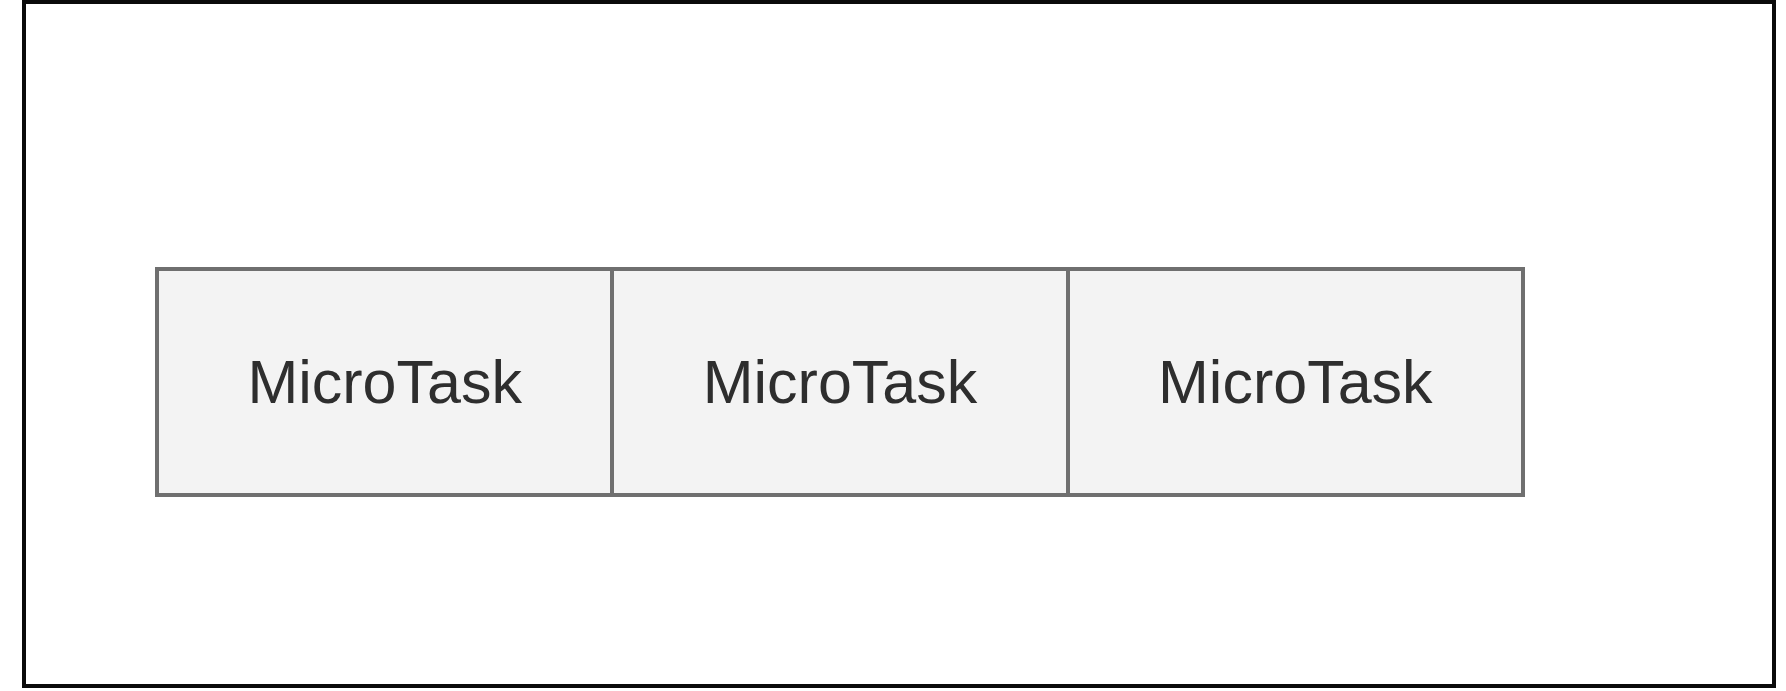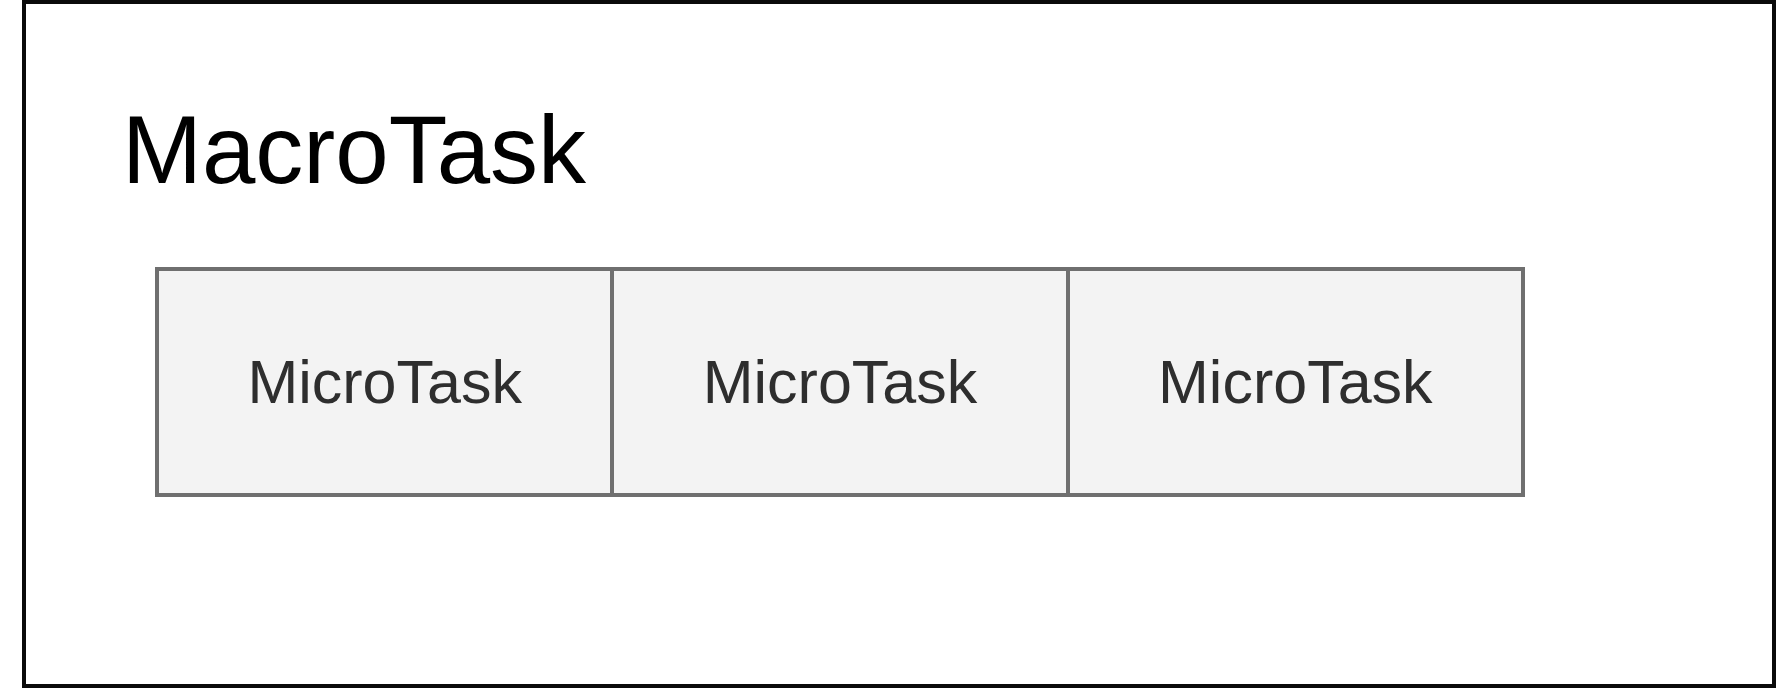--- a/index.html
+++ b/index.html
@@ -68,21 +68,20 @@
     font-weight: 400;
     color: #2e2e2e;
     white-space: nowrap;
   }
 </style>
 </head>
 <body>
 
 <div class="stage">
   <div class="macrotask-box">
-    <h1 class="macrotask-title">MacroTask</h1>
 
     <div class="microtask-row">
       <div class="microtask-box">
         <span class="microtask-label">MicroTask</span>
       </div>
       <div class="microtask-box">
         <span class="microtask-label">MicroTask</span>
       </div>
       <div class="microtask-box">
         <span class="microtask-label">MicroTask</span>

